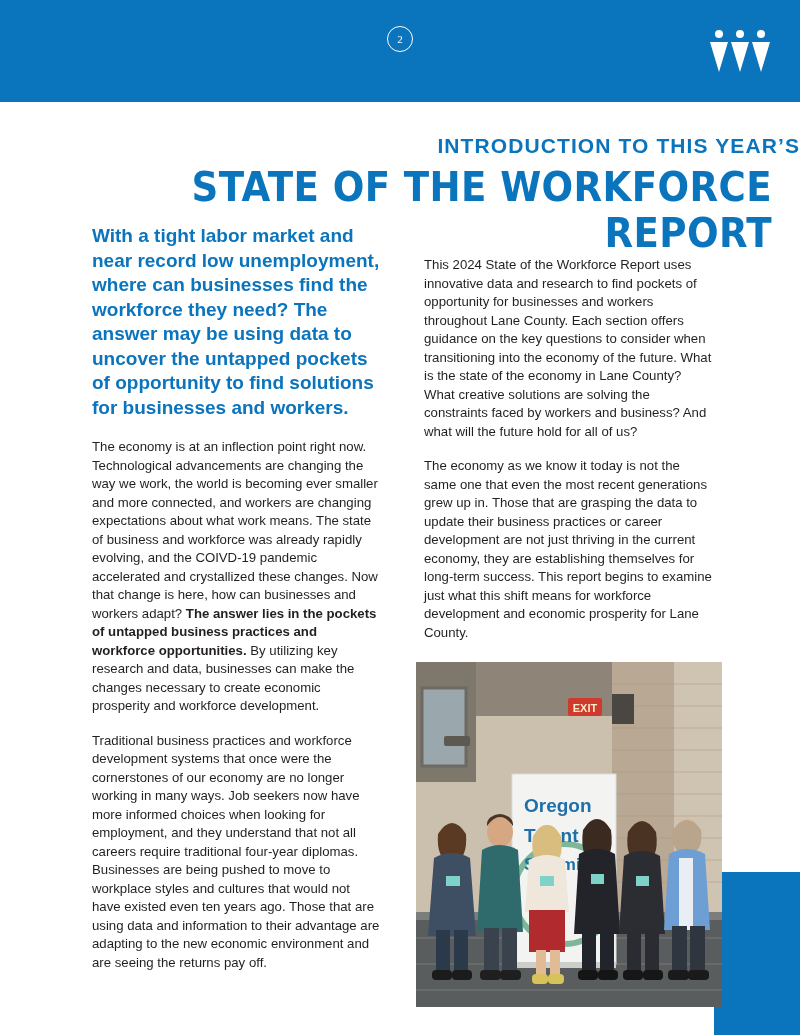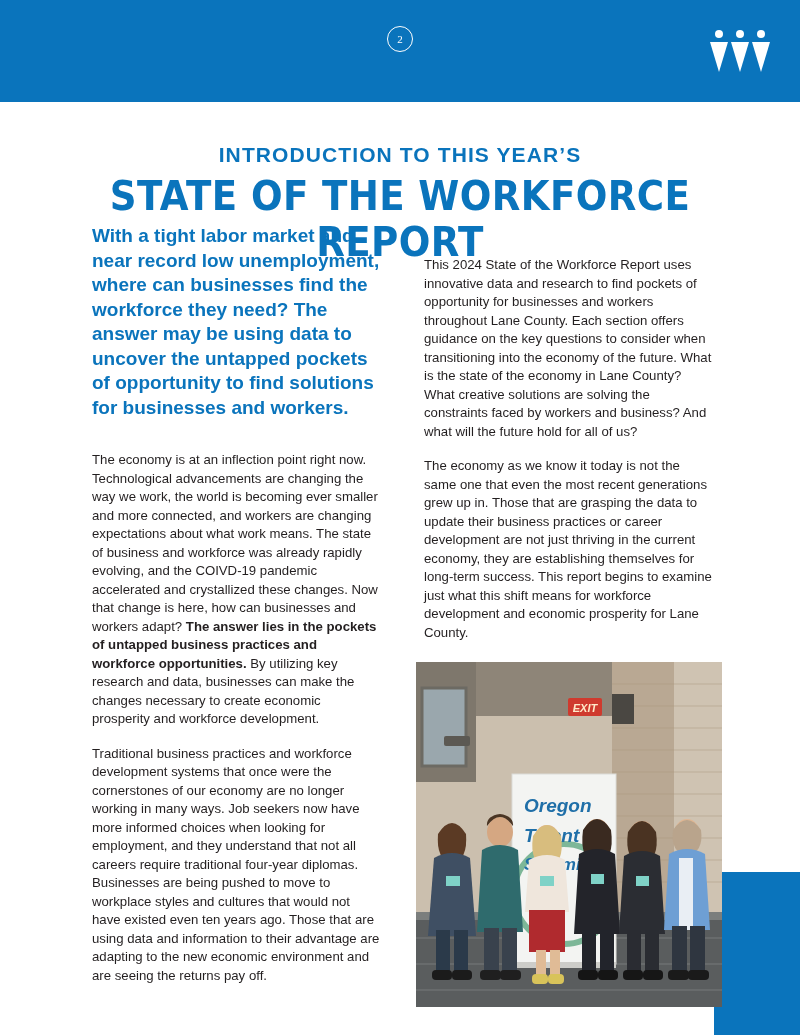--- a/index.html
+++ b/index.html
@@ -54,22 +54,21 @@
     top: 28px;
     width: 64px;
     height: 46px;
   }
 
   
   .title-wrap {
     position: absolute;
     top: 134px;
     left: 0; right: 0;
-    text-align: center;
-    margin-top: 9px;
+    text-align: right;
   }
   .title-small {
     color: #0a74bc;
     font-size: 21px;
     font-weight: bold;
     letter-spacing: 1.1px;
   }
   .title-big {
     margin-top: 6px;
     color: #0a74bc;
@@ -91,35 +90,34 @@
     color: #231f20;
   }
   .col-left  { left: 92px; }
   .col-right { left: 424px; margin-top: 32px; }
 
   .lede {
     color: #0a74bc;
     font-size: 19px;
     line-height: 24.5px;
     font-weight: bold;
-    margin-bottom: 31px;
+    margin-bottom: 18px;
   }
   .para { margin-bottom: 16px; text-align: left; }
   .para b { font-weight: bold; }
 
   
   .photo {
     position: absolute;
     left: 416px;
     top: 662px;
     width: 306px;
     height: 345px;
     overflow: hidden;
     background: #3b4a58;
-    font-style: italic;
   }
   .photo svg { display: block; }
 
   
   .accent-block {
     position: absolute;
     left: 714px;
     top: 872px;
     width: 86px;
     height: 163px;

